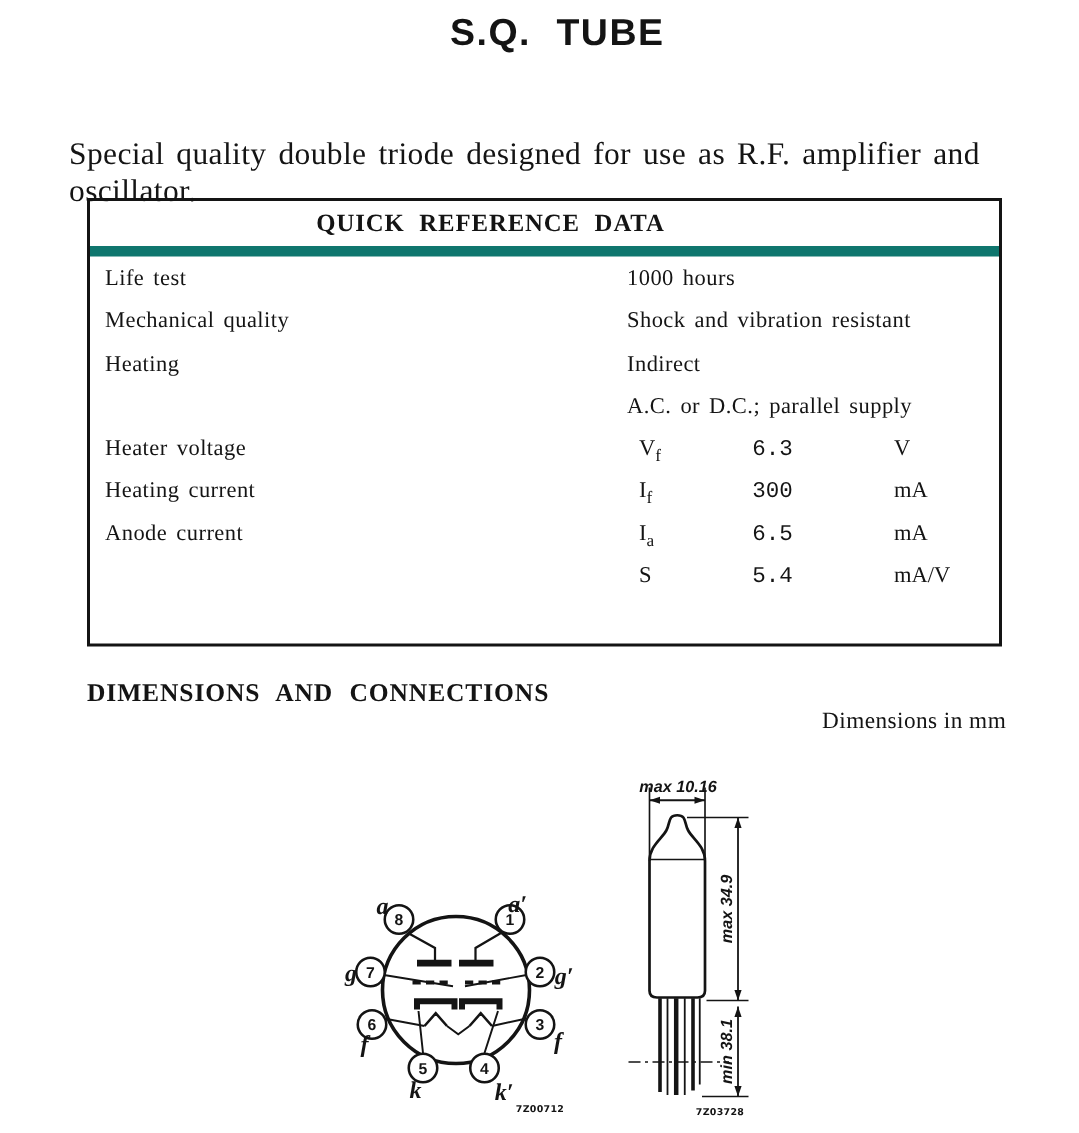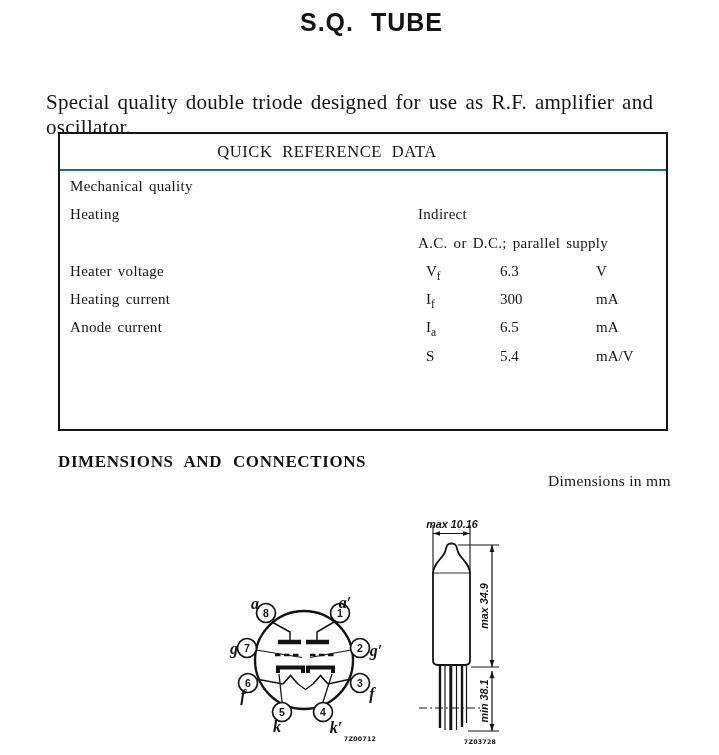--- a/index.html
+++ b/index.html
@@ -33,35 +33,35 @@
   }
 
   
   .qrd {
     left: 58px; top: 132px; width: 610px; height: 299px;
     border: 2px solid #141414;
     border-bottom-width: 2.5px;
   }
   .qrd-header {
     height: 37px;
-    border-bottom: 2px solid #0f766e;
+    border-bottom: 7px solid #0f766e;
     display: flex; align-items: center; justify-content: center;
     padding-right: 72px;
-    font-weight: 400;
+    font-weight: 700;
     font-size: 16.5px;
     letter-spacing: 0.6px;
     word-spacing: 5px;
   }
   .qrd-body { padding-top: 3px; }
   .qrd-row { position: relative; height: 28.3px; font-size: 15px; }
   .qrd-row .lbl  { position: absolute; left: 10px;  top: 4px; letter-spacing: 0.3px; word-spacing: 2px; }
   .qrd-row .val  { position: absolute; left: 358px; top: 4px; letter-spacing: 0.3px; word-spacing: 2px; }
   .qrd-row .sym  { position: absolute; left: 366px; top: 4px; }
   .qrd-row .sym sub { font-size: 11.5px; }
-  .qrd-row .num  { position: absolute; left: 440px; top: 4px; width: 86px; text-align: left; }
+  .qrd-row .num  { position: absolute; left: 412px; top: 4px; width: 86px; text-align: center; font-family: Liberation Mono, monospace; }
   .qrd-row .unit { position: absolute; left: 536px; top: 4px; }
 
   
   .dim-heading {
     left: 58px; top: 452px;
     font-weight: 700;
     font-size: 17px;
     letter-spacing: 0.6px;
     word-spacing: 6px;
   }
@@ -103,21 +103,26 @@
 
 <div class="abs title">S.Q. TUBE</div>
 
 <div class="abs intro">Special quality double triode designed for use as R.F. amplifier and oscillator.</div>
 
 <div class="abs qrd">
   <div class="qrd-header">QUICK REFERENCE DATA</div>
   <div class="qrd-body">
 
     <div class="qrd-row">
+      <span class="lbl">Life test</span>
+      <span class="val">1000 hours</span>
+    </div>
+    <div class="qrd-row">
       <span class="lbl">Mechanical quality</span>
+      <span class="val">Shock and vibration resistant</span>
     </div>
     <div class="qrd-row">
       <span class="lbl">Heating</span>
       <span class="val">Indirect</span>
     </div>
     <div class="qrd-row">
       <span class="lbl"></span>
       <span class="val">A.C. or D.C.; parallel supply</span>
     </div>
 

